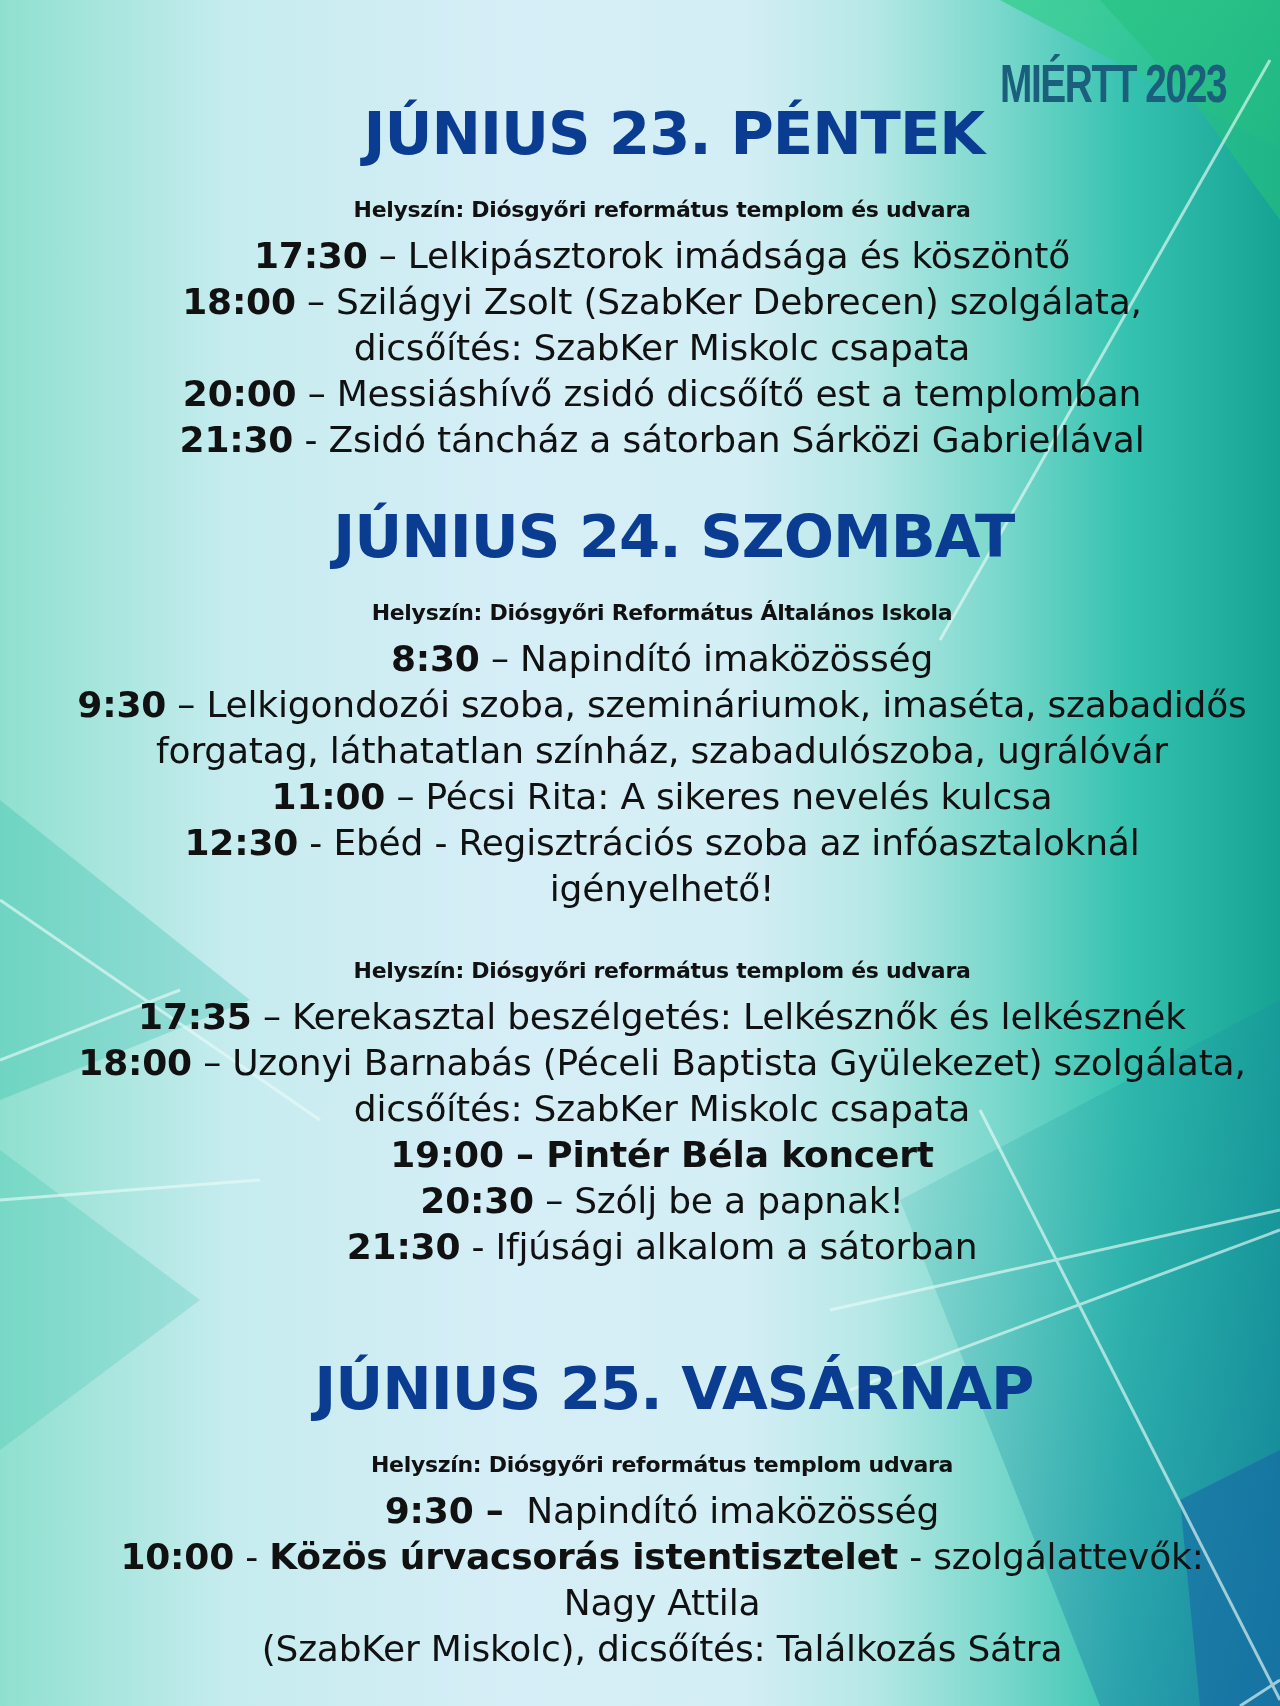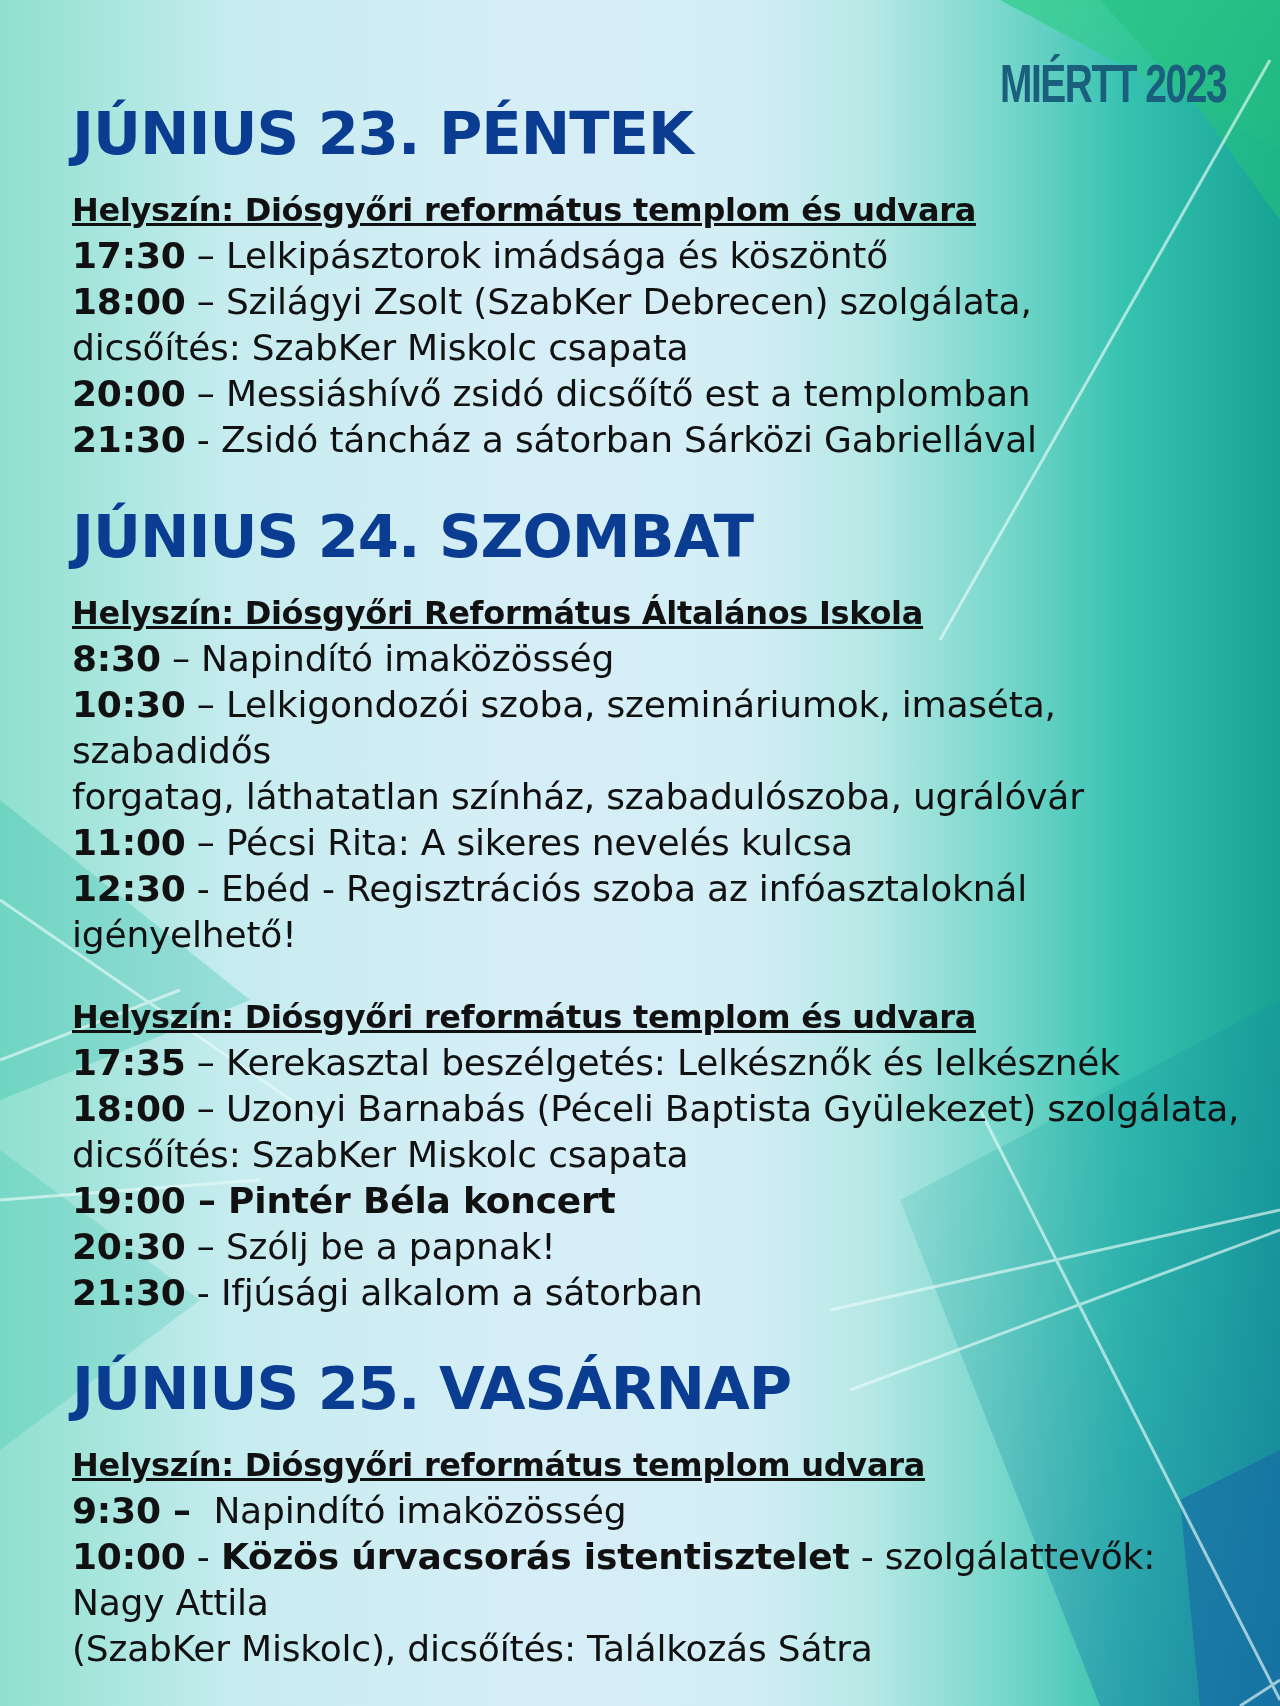--- a/index.html
+++ b/index.html
@@ -4,35 +4,35 @@
   <style>
     html, body { margin: 0; padding: 0; }
     body {
       width: 1280px; height: 1706px; overflow: hidden; position: relative;
       font-family: "DejaVu Sans", sans-serif;
       color: #111;
       background:
         linear-gradient(90deg, #8fe0cf 0%, #c6ecef 18%, #d6eef7 40%, #d4eef6 58%, #b6e8e6 68%, #7ad8cc 78%, #36c2b0 88%, #17a394 100%);
     }
     .bg { position: absolute; inset: 0; pointer-events: none; }
-    .page { position: absolute; inset: 0; }
+    .page { position: absolute; inset: 0; text-align: center; }
     .brand {
       position: absolute; top: 52px; right: 54px;
       font-family: "Liberation Sans", sans-serif; font-weight: 700;
       font-size: 54px; color: #1a5f7c; letter-spacing: -2px;
       transform: scaleX(0.72); transform-origin: right center;
     }
     .day { position: absolute; left: 72px; width: 1180px; }
     .day-title {
       font-family: "DejaVu Sans", sans-serif; font-weight: 700;
       font-size: 58px; color: #0a3d91; margin: 0; letter-spacing: -1px;
       line-height: 1; transform: scaleX(1.02); transform-origin: left center;
     }
     .block { margin-top: 24px; }
-    .venue { font-weight: 700; font-size: 32px; line-height: 46px; letter-spacing: -0.3px; text-decoration: underline; }
+    .venue { font-weight: 700; font-size: 22px; line-height: 46px; letter-spacing: -0.3px; }
     .item { font-size: 36px; line-height: 46px; letter-spacing: -0.2px; }
     .time { font-weight: 700; }
     .bold { font-weight: 700; }
     .gap { height: 46px; }
   </style>
 </head>
 <body>
 
 <svg class="bg" width="1280" height="1706" viewBox="0 0 1280 1706">
   <defs>
@@ -76,21 +76,21 @@
       <div class="item"><span class="time">20:00</span><span> – </span><span>Messiáshívő zsidó dicsőítő est a templomban</span></div>
       <div class="item"><span class="time">21:30</span><span> - </span><span>Zsidó táncház a sátorban Sárközi Gabriellával</span></div>
     </div>
   </section>
 
   <section class="day" style="top:508px">
     <h1 class="day-title">JÚNIUS 24. SZOMBAT</h1>
     <div class="block">
       <div class="venue">Helyszín: Diósgyőri Református Általános Iskola</div>
       <div class="item"><span class="time">8:30</span><span> – </span><span>Napindító imaközösség</span></div>
-      <div class="item"><span class="time">10:30</span><span> – </span><span>Lelkigondozói szoba, szemináriumok, imaséta, szabadidős</span></div>
+      <div class="item"><span class="time">9:30</span><span> – </span><span>Lelkigondozói szoba, szemináriumok, imaséta, szabadidős</span></div>
       <div class="item">forgatag, láthatatlan színház, szabadulószoba, ugrálóvár</div>
       <div class="item"><span class="time">11:00</span><span> – </span><span>Pécsi Rita: A sikeres nevelés kulcsa</span></div>
       <div class="item"><span class="time">12:30</span><span> - </span><span>Ebéd - Regisztrációs szoba az infóasztaloknál igényelhető!</span></div>
     </div>
     <div class="gap"></div>
     <div style="margin-top:-10px">
       <div class="venue">Helyszín: Diósgyőri református templom és udvara</div>
       <div class="item"><span class="time">17:35</span><span> – </span><span>Kerekasztal beszélgetés: Lelkésznők és lelkésznék</span></div>
       <div class="item"><span class="time">18:00</span><span> – </span><span>Uzonyi Barnabás (Péceli Baptista Gyülekezet) szolgálata,</span></div>
       <div class="item">dicsőítés: SzabKer Miskolc csapata</div>

